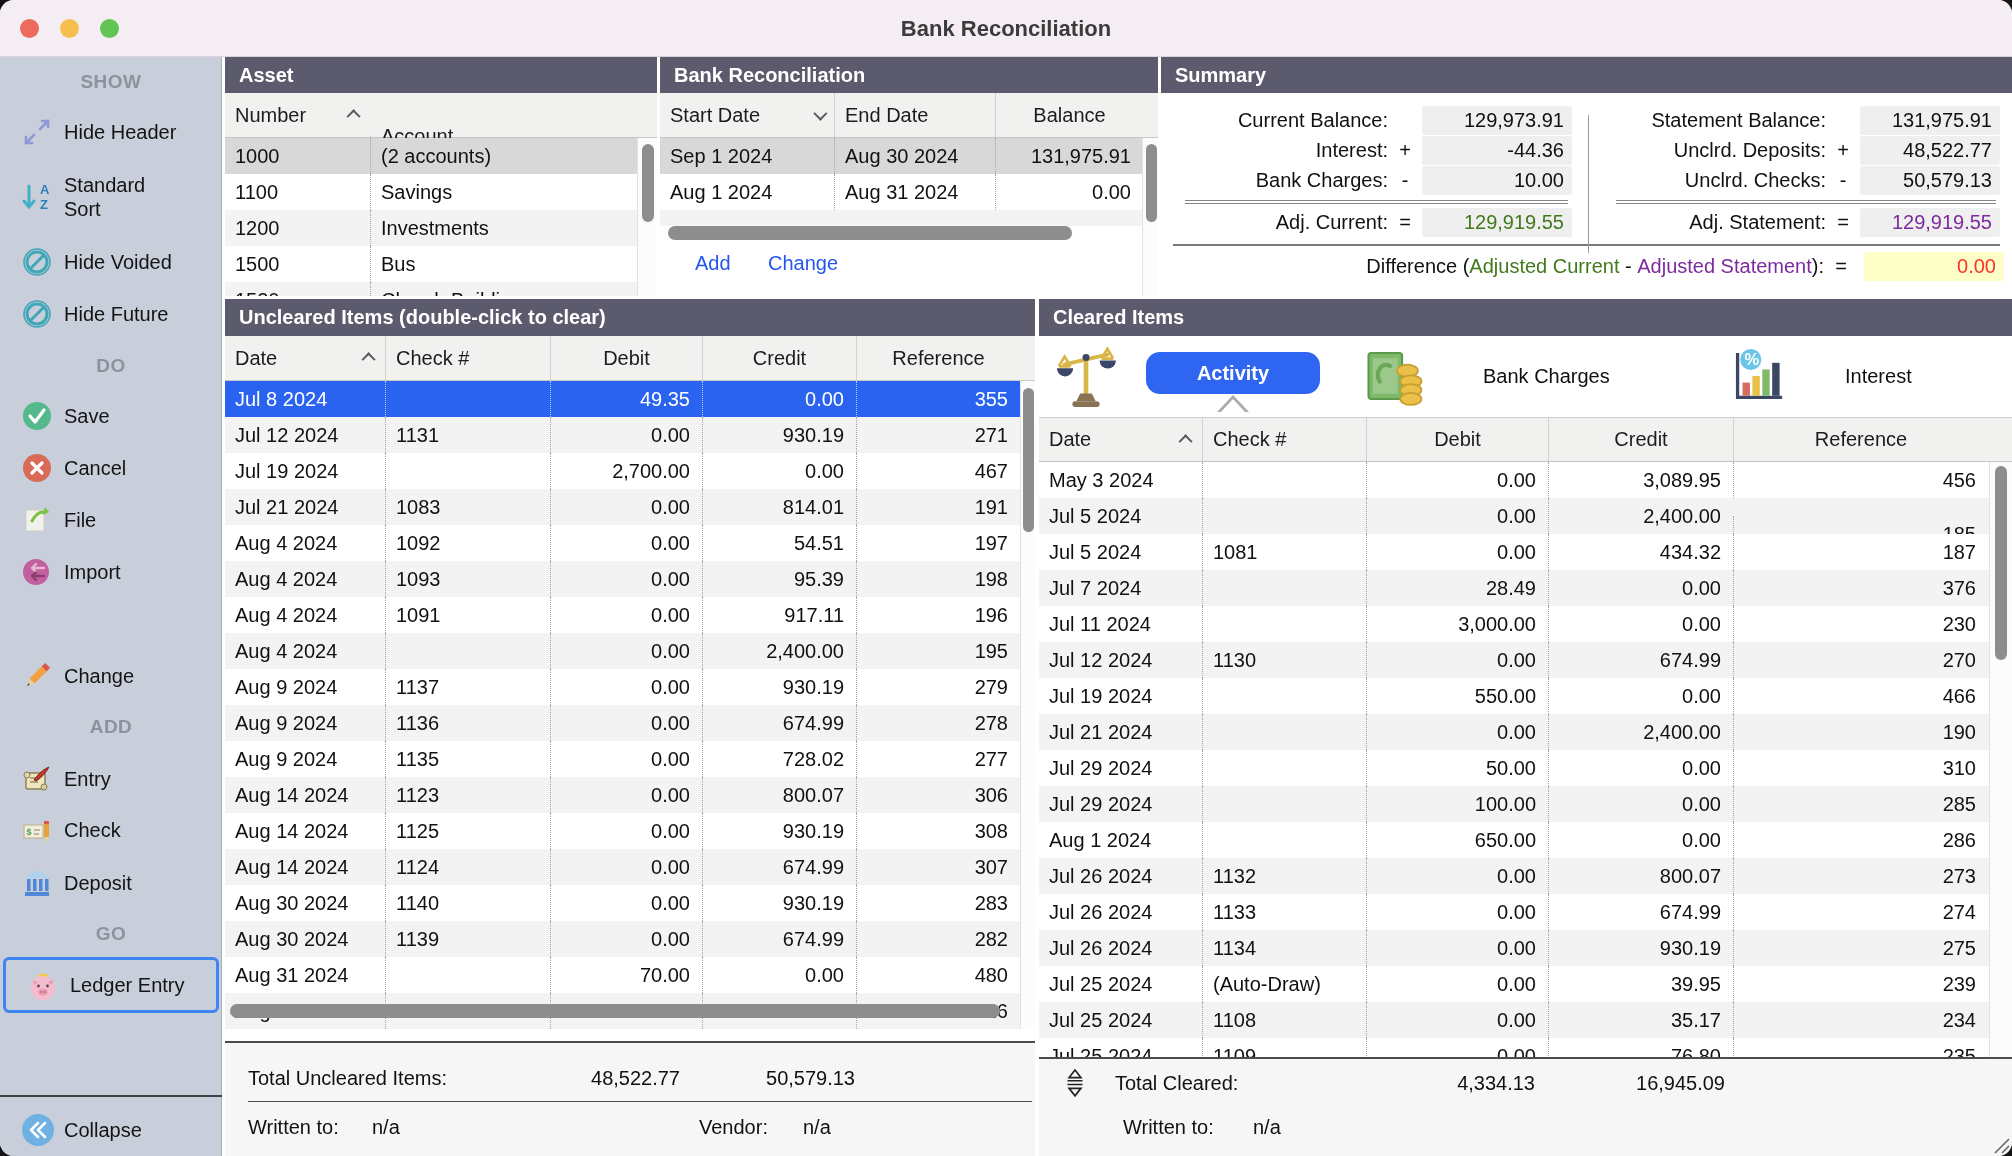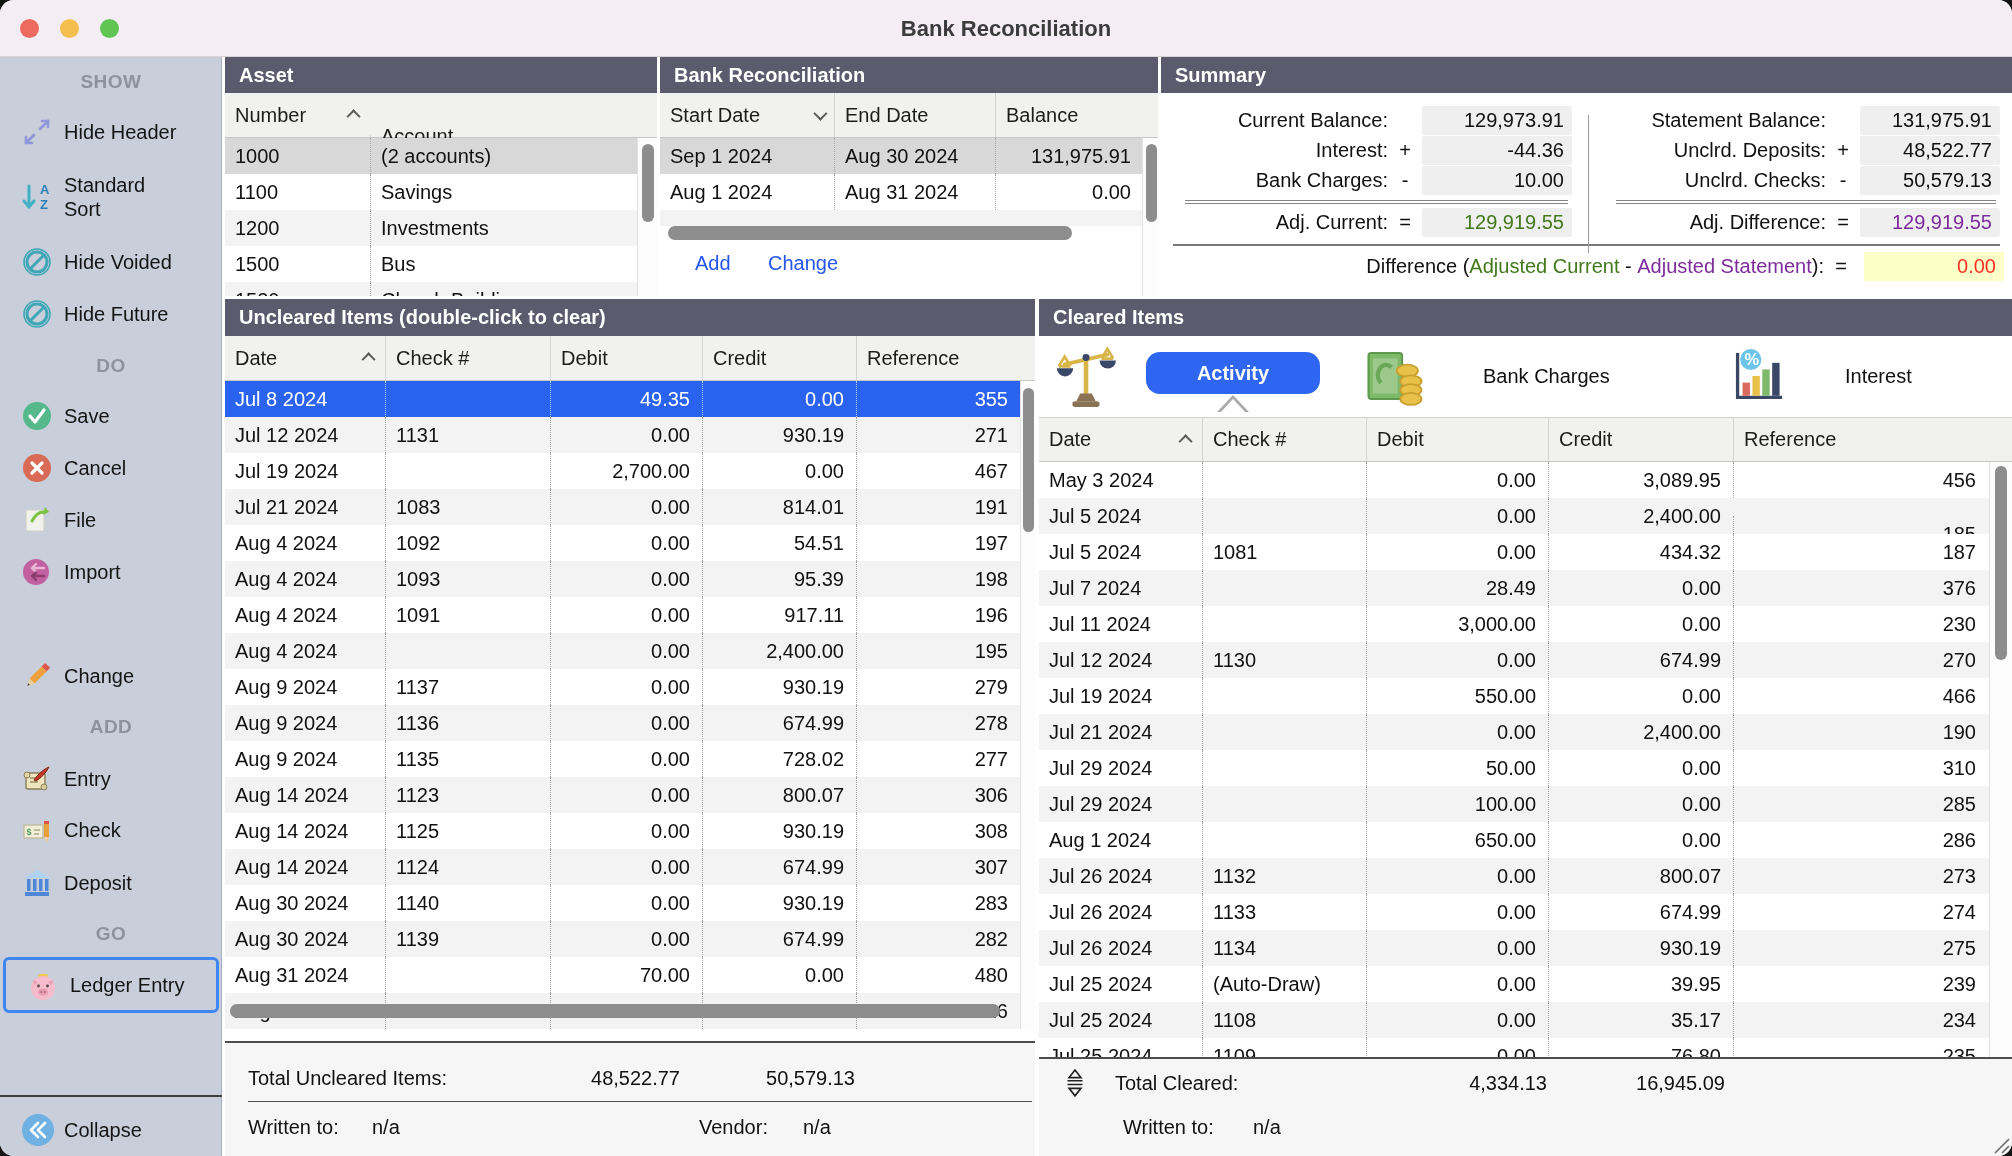--- a/index.html
+++ b/index.html
@@ -23,21 +23,21 @@
   .sb-label{position:absolute;left:64px;top:50%;transform:translateY(-50%);font-size:20px;color:#141414;line-height:1.2;}
   .sb-hl{left:3px;width:216px;border:3px solid #3f86f2;border-radius:6px;}
   .sb-div{position:absolute;left:0;top:1038px;width:222px;height:2px;background:#3f3f3f;}
   
   .hd{position:absolute;height:37px;background:#5c5a6d;color:#fff;font-size:20px;font-weight:600;
       line-height:37px;padding-left:14px;white-space:nowrap;}
   
   .tbl{position:absolute;background:#fff;overflow:hidden;}
   .thead{display:flex;height:45px;background:#f1f1f0;border-bottom:1px solid #c6c6c6;}
   .th{display:flex;align-items:center;font-size:20px;color:#1c1c1c;padding:0 10px;white-space:nowrap;flex:none;}
-  .th.r{justify-content:flex-start;}
+  .th.r{justify-content:center;}
   .th + .th{border-left:1px solid #d2d2d2;}
   .caret{width:10px;height:10px;border-left:2px solid #5a5a5a;border-top:2px solid #5a5a5a;margin-left:auto;flex:none;}
   .caret.up{transform:rotate(45deg) translateY(2px);}
   .caret.down{transform:rotate(225deg) translateY(2px);}
   .tbody{position:relative;overflow:hidden;}
   .tr{display:flex;background:#fff;}
   .tr.alt{background:#f3f3f4;}
   .tr.selg{background:#d8d8d8;}
   .tr.selb{background:#2b63f1;}
   .tr.selb .td{color:#fff;}
@@ -368,21 +368,21 @@
             <span class="sop">+</span>
             <span class="sbox">48,522.77</span>
           </div>
         <div class="srow">
             <span class="slabel">Unclrd. Checks:</span>
             <span class="sop">-</span>
             <span class="sbox">50,579.13</span>
           </div>
         <div class="dblrule"></div>
         <div class="srow">
-            <span class="slabel">Adj. Difference:</span>
+            <span class="slabel">Adj. Statement:</span>
             <span class="sop">=</span>
             <span class="sbox pur">129,919.55</span>
           </div>
       </div>
     </div>
     <div class="sum-rule"></div>
     <div class="sum-diff">
       <span>Difference (</span><span class="grn">Adjusted Current</span><span> - </span><span class="pur">Adjusted Statement</span><span>):</span>
       <span class="sop">=</span>
       <span class="diffbox">0.00</span>
@@ -736,21 +736,21 @@
   </div>
   <div class="dark-div" style="left:1039px;top:1057px;width:973px"></div>
 
   <div class="bottom-box" style="left:1039px;top:1059px;width:973px;height:97px">
     <svg class="abs" style="left:24px;top:10px" width="24" height="30" viewBox="0 0 22 28">
       <path d="M11 1 L16.5 8 L5.5 8 Z" fill="none" stroke="#222" stroke-width="1.6"></path>
       <path d="M4 11 L18 11 M4 14.5 L18 14.5" stroke="#222" stroke-width="1.4"></path>
       <path d="M5.5 18 L16.5 18 L11 25 Z" fill="none" stroke="#222" stroke-width="1.6"></path>
     </svg>
     <span class="abs" style="left:76px;top:13px">Total Cleared:</span>
-    <span class="abs num-r" style="left:328px;top:13px;width:180px">4,334.13</span>
+    <span class="abs num-r" style="left:316px;top:13px;width:180px">4,334.13</span>
     <span class="abs num-r" style="left:506px;top:13px;width:180px">16,945.09</span>
     <span class="abs" style="left:84px;top:57px">Written to:</span>
     <span class="abs" style="left:214px;top:57px">n/a</span>
   </div>
 
   <svg class="abs" style="left:1990px;top:1134px" width="20" height="20" viewBox="0 0 20 20">
     <path d="M19 5 L5 19 M19 12 L12 19" stroke="#6a6a6a" stroke-width="1.6"></path>
   </svg>
 
 </div>

